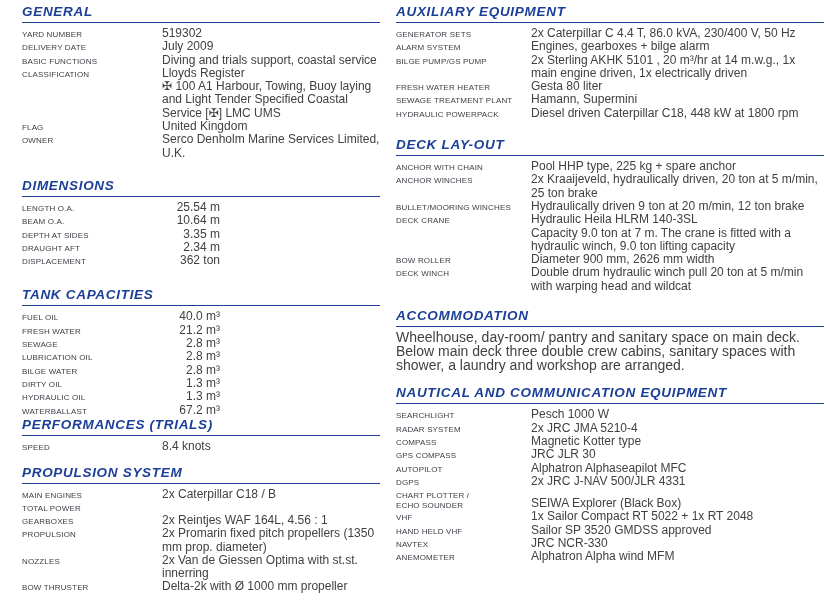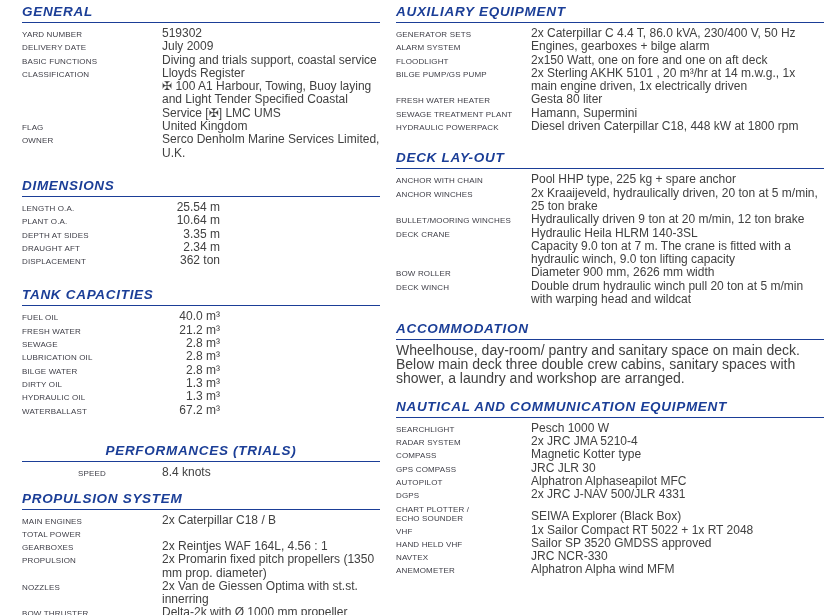--- a/index.html
+++ b/index.html
@@ -62,21 +62,21 @@
   }
   .paragraph{
     margin:3px 0 0 0;
     font-size:14px;
     color:var(--value);
     line-height:13.8px;
   }
   
   .col-left section:nth-child(2){margin-top:18px;}
   .col-left section:nth-child(3){margin-top:20px;}
-  .col-left section:nth-child(4){margin-top:26px;text-align:center;}
+  .col-left section:nth-child(4){}
   .col-left section:nth-child(5){margin-top:12px;}
   .col-right section:nth-child(2){margin-top:17px;}
   .col-right section:nth-child(3){margin-top:15px;}
   .col-right section:nth-child(4){margin-top:13px;}
 </style>
 </head>
 <body>
 
 <div class="page" id="columns">
     <div class="col col-left">
@@ -112,21 +112,21 @@
 
   </section>
       <section class="spec-section numeric">
     <h2 class="section-heading">DIMENSIONS</h2>
     <div class="rows">
           <div class="row">
     <div class="label">LENGTH O.A.</div>
     <div class="value">25.54 m</div>
   </div>
           <div class="row">
-    <div class="label">PLANT O.A.</div>
+    <div class="label">BEAM O.A.</div>
     <div class="value">10.64 m</div>
   </div>
           <div class="row">
     <div class="label">DEPTH AT SIDES</div>
     <div class="value">3.35 m</div>
   </div>
           <div class="row">
     <div class="label">DRAUGHT AFT</div>
     <div class="value">2.34 m</div>
   </div>
@@ -219,24 +219,20 @@
       <section class="spec-section">
     <h2 class="section-heading">AUXILIARY EQUIPMENT</h2>
     <div class="rows">
           <div class="row">
     <div class="label">GENERATOR SETS</div>
     <div class="value">2x Caterpillar C 4.4 T, 86.0 kVA, 230/400 V, 50 Hz</div>
   </div>
           <div class="row">
     <div class="label">ALARM SYSTEM</div>
     <div class="value">Engines, gearboxes + bilge alarm</div>
-  </div>
-          <div class="row">
-    <div class="label">FLOODLIGHT</div>
-    <div class="value">2x150 Watt, one on fore and one on aft deck</div>
   </div>
           <div class="row">
     <div class="label">BILGE PUMP/GS PUMP</div>
     <div class="value">2x Sterling AKHK 5101 , 20 m³/hr at 14 m.w.g., 1x main engine driven, 1x electrically driven</div>
   </div>
           <div class="row">
     <div class="label">FRESH WATER HEATER</div>
     <div class="value">Gesta 80 liter</div>
   </div>
           <div class="row">

